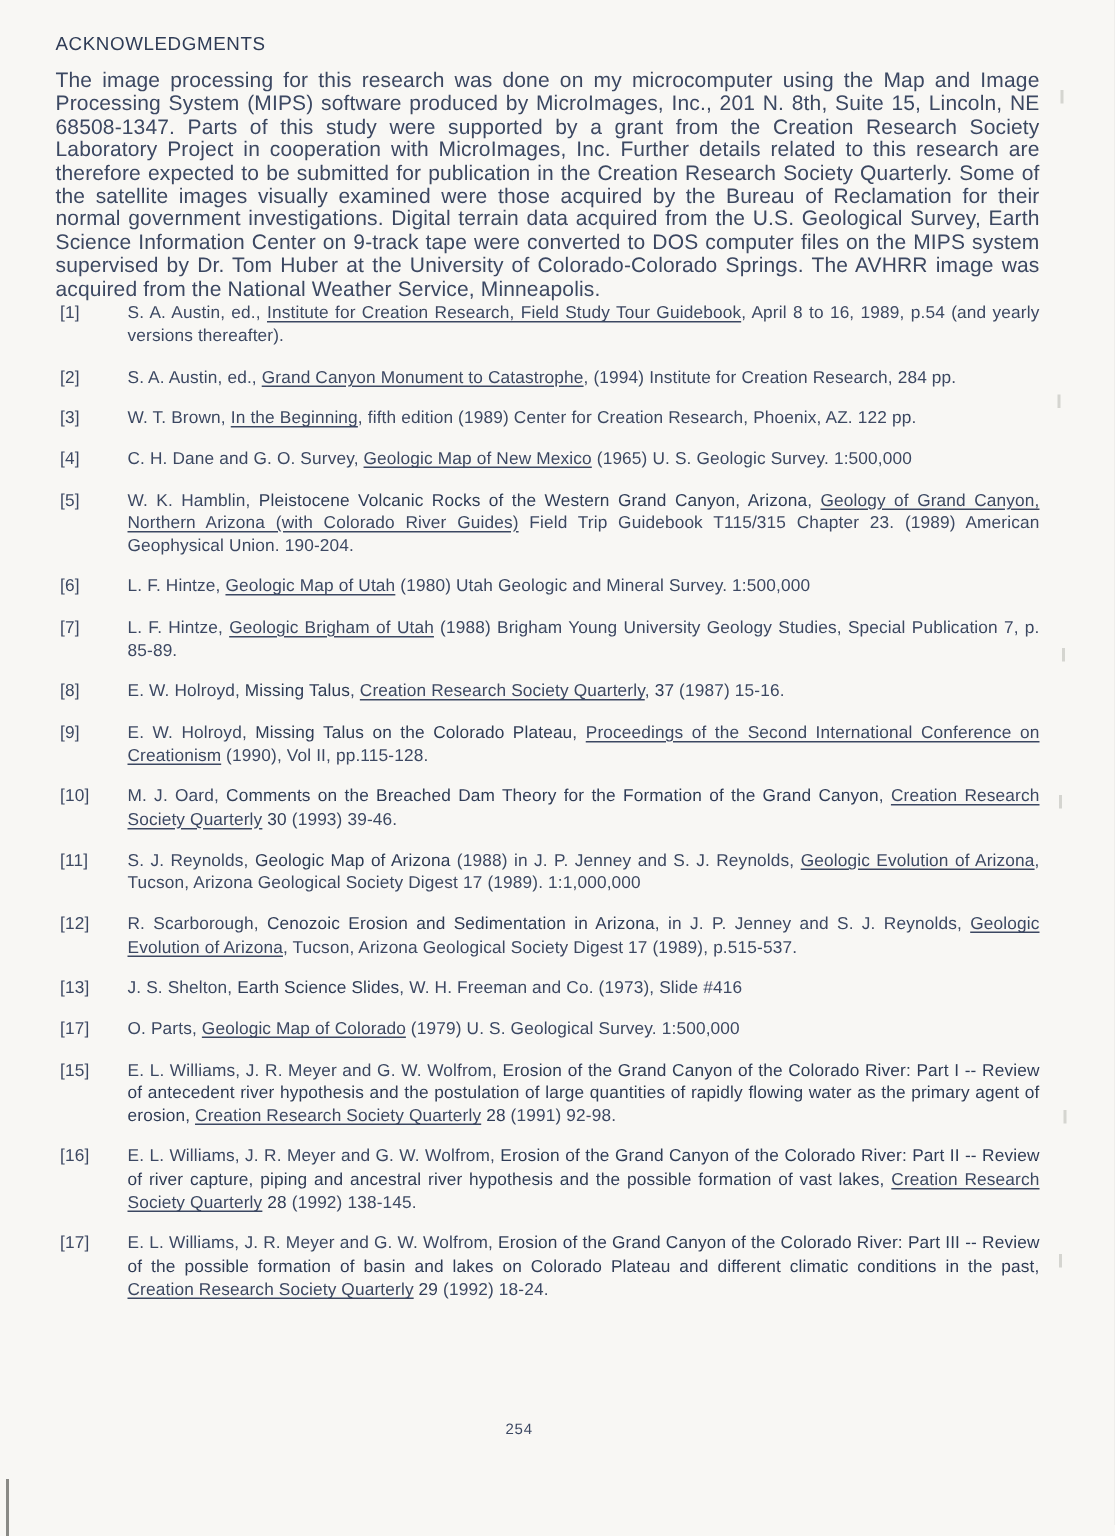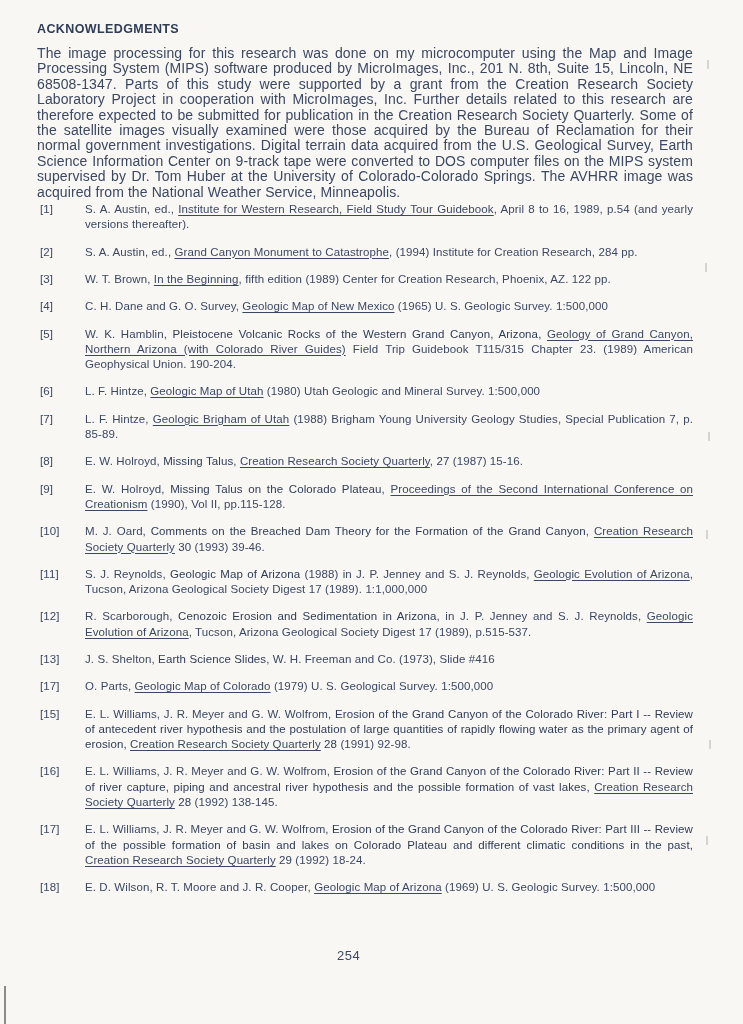--- a/index.html
+++ b/index.html
@@ -20,21 +20,21 @@
   }
   .content {
     position: absolute;
     left: 37px;
     top: 22px;
     width: 656px;
   }
   .heading {
     margin: 0 0 10px 0;
     font-size: 12.5px;
-    font-weight: bold;
+    font-weight: normal;
     letter-spacing: 0.4px;
     color: #2f3c56;
   }
   .heading.bib {
     margin-top: 15px;
     margin-bottom: 15px;
   }
   .body-par {
     margin: 0;
     font-size: 14px;
@@ -66,21 +66,21 @@
     color: #2f3c56;
   }
   .seg-u {
     text-decoration: underline;
     text-underline-offset: 2px;
   }
   .page-number {
     position: absolute;
     left: 337px;
     top: 948px;
-    font-size: 13px;
+    font-size: 10px;
     letter-spacing: 0.5px;
   }
   
   .artifact {
     position: absolute;
     background: #c6c6c0;
     pointer-events: none;
   }
   .artifact.tick { width: 2px; height: 9px; opacity: 0.7; }
   .artifact.edge-mark {
@@ -91,21 +91,21 @@
 </head>
 <body>
 
 <div class="page">
   <div class="content">
     <h1 class="heading">ACKNOWLEDGMENTS</h1>
     <p class="body-par">The image processing for this research was done on my microcomputer using the Map and Image Processing System (MIPS) software produced by MicroImages, Inc., 201 N. 8th, Suite 15, Lincoln, NE 68508-1347.  Parts of this study were supported by a grant from the Creation Research Society Laboratory Project in cooperation with MicroImages, Inc.  Further details related to this research are therefore expected to be submitted for publication in the Creation Research Society Quarterly.  Some of the satellite images visually examined were those acquired by the Bureau of Reclamation for their normal government investigations.  Digital terrain data acquired from the U.S. Geological Survey, Earth Science Information Center on 9-track tape were converted to DOS computer files on the MIPS system supervised by Dr. Tom Huber at the University of Colorado-Colorado Springs.  The AVHRR image was acquired from the National Weather Service, Minneapolis.</p>
     <div class="bib-list" id="bib-list">
         <div class="bib-entry">
           <span class="bib-label">[1]</span>
-          <div class="bib-text"><span class="seg-p">S. A. Austin, ed., </span><span class="seg-u">Institute for Western Research, Field Study Tour Guidebook</span><span class="seg-p">, April 8 to 16, 1989, p.54 (and yearly versions thereafter).</span></div>
+          <div class="bib-text"><span class="seg-p">S. A. Austin, ed., </span><span class="seg-u">Institute for Creation Research, Field Study Tour Guidebook</span><span class="seg-p">, April 8 to 16, 1989, p.54 (and yearly versions thereafter).</span></div>
         </div>
         <div class="bib-entry">
           <span class="bib-label">[2]</span>
           <div class="bib-text"><span class="seg-p">S. A. Austin, ed., </span><span class="seg-u">Grand Canyon Monument to Catastrophe</span><span class="seg-p">, (1994) Institute for Creation Research, 284 pp.</span></div>
         </div>
         <div class="bib-entry">
           <span class="bib-label">[3]</span>
           <div class="bib-text"><span class="seg-p">W. T. Brown, </span><span class="seg-u">In the Beginning</span><span class="seg-p">, fifth edition (1989) Center for Creation Research, Phoenix, AZ. 122 pp.</span></div>
         </div>
         <div class="bib-entry">
@@ -119,21 +119,21 @@
         <div class="bib-entry">
           <span class="bib-label">[6]</span>
           <div class="bib-text"><span class="seg-p">L. F. Hintze, </span><span class="seg-u">Geologic Map of Utah</span><span class="seg-p"> (1980) Utah Geologic and Mineral Survey. 1:500,000</span></div>
         </div>
         <div class="bib-entry">
           <span class="bib-label">[7]</span>
           <div class="bib-text"><span class="seg-p">L. F. Hintze, </span><span class="seg-u">Geologic Brigham of Utah</span><span class="seg-p"> (1988) Brigham Young University Geology Studies, Special Publication 7, p. 85-89.</span></div>
         </div>
         <div class="bib-entry">
           <span class="bib-label">[8]</span>
-          <div class="bib-text"><span class="seg-p">E. W. Holroyd, </span><span class="seg-b">Missing Talus</span><span class="seg-p">, </span><span class="seg-u">Creation Research Society Quarterly</span><span class="seg-p">, </span><span class="seg-b">27</span><span class="seg-p"> (1987) 15-16.</span></div>
+          <div class="bib-text"><span class="seg-p">E. W. Holroyd, </span><span class="seg-b">Missing Talus</span><span class="seg-p">, </span><span class="seg-u">Creation Research Society Quarterly</span><span class="seg-p">, </span><span class="seg-b">37</span><span class="seg-p"> (1987) 15-16.</span></div>
         </div>
         <div class="bib-entry">
           <span class="bib-label">[9]</span>
           <div class="bib-text"><span class="seg-p">E. W. Holroyd, </span><span class="seg-b">Missing Talus on the Colorado Plateau</span><span class="seg-p">, </span><span class="seg-u">Proceedings of the Second International Conference on Creationism</span><span class="seg-p"> (1990), Vol II, pp.115-128.</span></div>
         </div>
         <div class="bib-entry">
           <span class="bib-label">[10]</span>
           <div class="bib-text"><span class="seg-p">M. J. Oard, </span><span class="seg-b">Comments on the Breached Dam Theory for the Formation of the Grand Canyon</span><span class="seg-p">, </span><span class="seg-u">Creation Research Society Quarterly</span><span class="seg-p"> </span><span class="seg-b">30</span><span class="seg-p"> (1993) 39-46.</span></div>
         </div>
         <div class="bib-entry">
@@ -157,24 +157,20 @@
           <div class="bib-text"><span class="seg-p">E. L. Williams, J. R. Meyer and G. W. Wolfrom, </span><span class="seg-b">Erosion of the Grand Canyon of the Colorado River: Part I -- Review of antecedent river hypothesis and the postulation of large quantities of rapidly flowing water as the primary agent of erosion,</span><span class="seg-p"> </span><span class="seg-u">Creation Research Society Quarterly</span><span class="seg-p"> </span><span class="seg-b">28</span><span class="seg-p"> (1991) 92-98.</span></div>
         </div>
         <div class="bib-entry">
           <span class="bib-label">[16]</span>
           <div class="bib-text"><span class="seg-p">E. L. Williams, J. R. Meyer and G. W. Wolfrom, </span><span class="seg-b">Erosion of the Grand Canyon of the Colorado River: Part II -- Review of river capture, piping and ancestral river hypothesis and the possible formation of vast lakes,</span><span class="seg-p"> </span><span class="seg-u">Creation Research Society Quarterly</span><span class="seg-p"> </span><span class="seg-b">28</span><span class="seg-p"> (1992) 138-145.</span></div>
         </div>
         <div class="bib-entry">
           <span class="bib-label">[17]</span>
           <div class="bib-text"><span class="seg-p">E. L. Williams, J. R. Meyer and G. W. Wolfrom, </span><span class="seg-b">Erosion of the Grand Canyon of the Colorado River: Part III -- Review of the possible formation of basin and lakes on Colorado Plateau and different climatic conditions in the past,</span><span class="seg-p"> </span><span class="seg-u">Creation Research Society Quarterly</span><span class="seg-p"> </span><span class="seg-b">29</span><span class="seg-p"> (1992) 18-24.</span></div>
         </div>
-        <div class="bib-entry">
-          <span class="bib-label">[18]</span>
-          <div class="bib-text"><span class="seg-p">E. D. Wilson, R. T. Moore and J. R. Cooper, </span><span class="seg-u">Geologic Map of Arizona</span><span class="seg-p"> (1969) U. S. Geologic Survey. 1:500,000</span></div>
-        </div>
       </div>
   </div>
 
   <div class="page-number">254</div>
 
   <div class="artifact tick" style="left:707px; top:60px;"></div>
   <div class="artifact tick" style="left:705px; top:263px;"></div>
   <div class="artifact tick" style="left:708px; top:432px;"></div>
   <div class="artifact tick" style="left:706px; top:530px;"></div>
   <div class="artifact tick" style="left:709px; top:740px;"></div>

